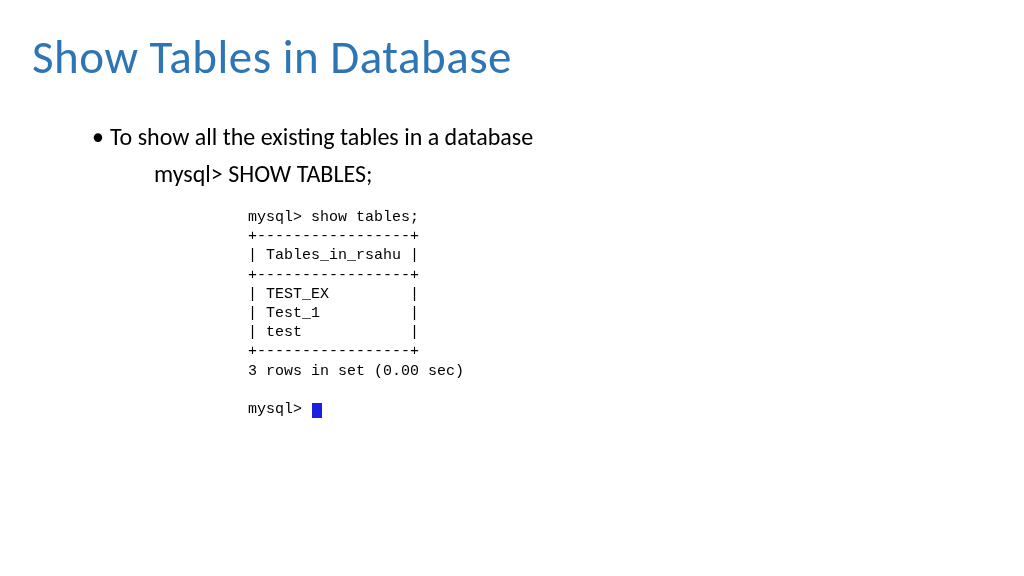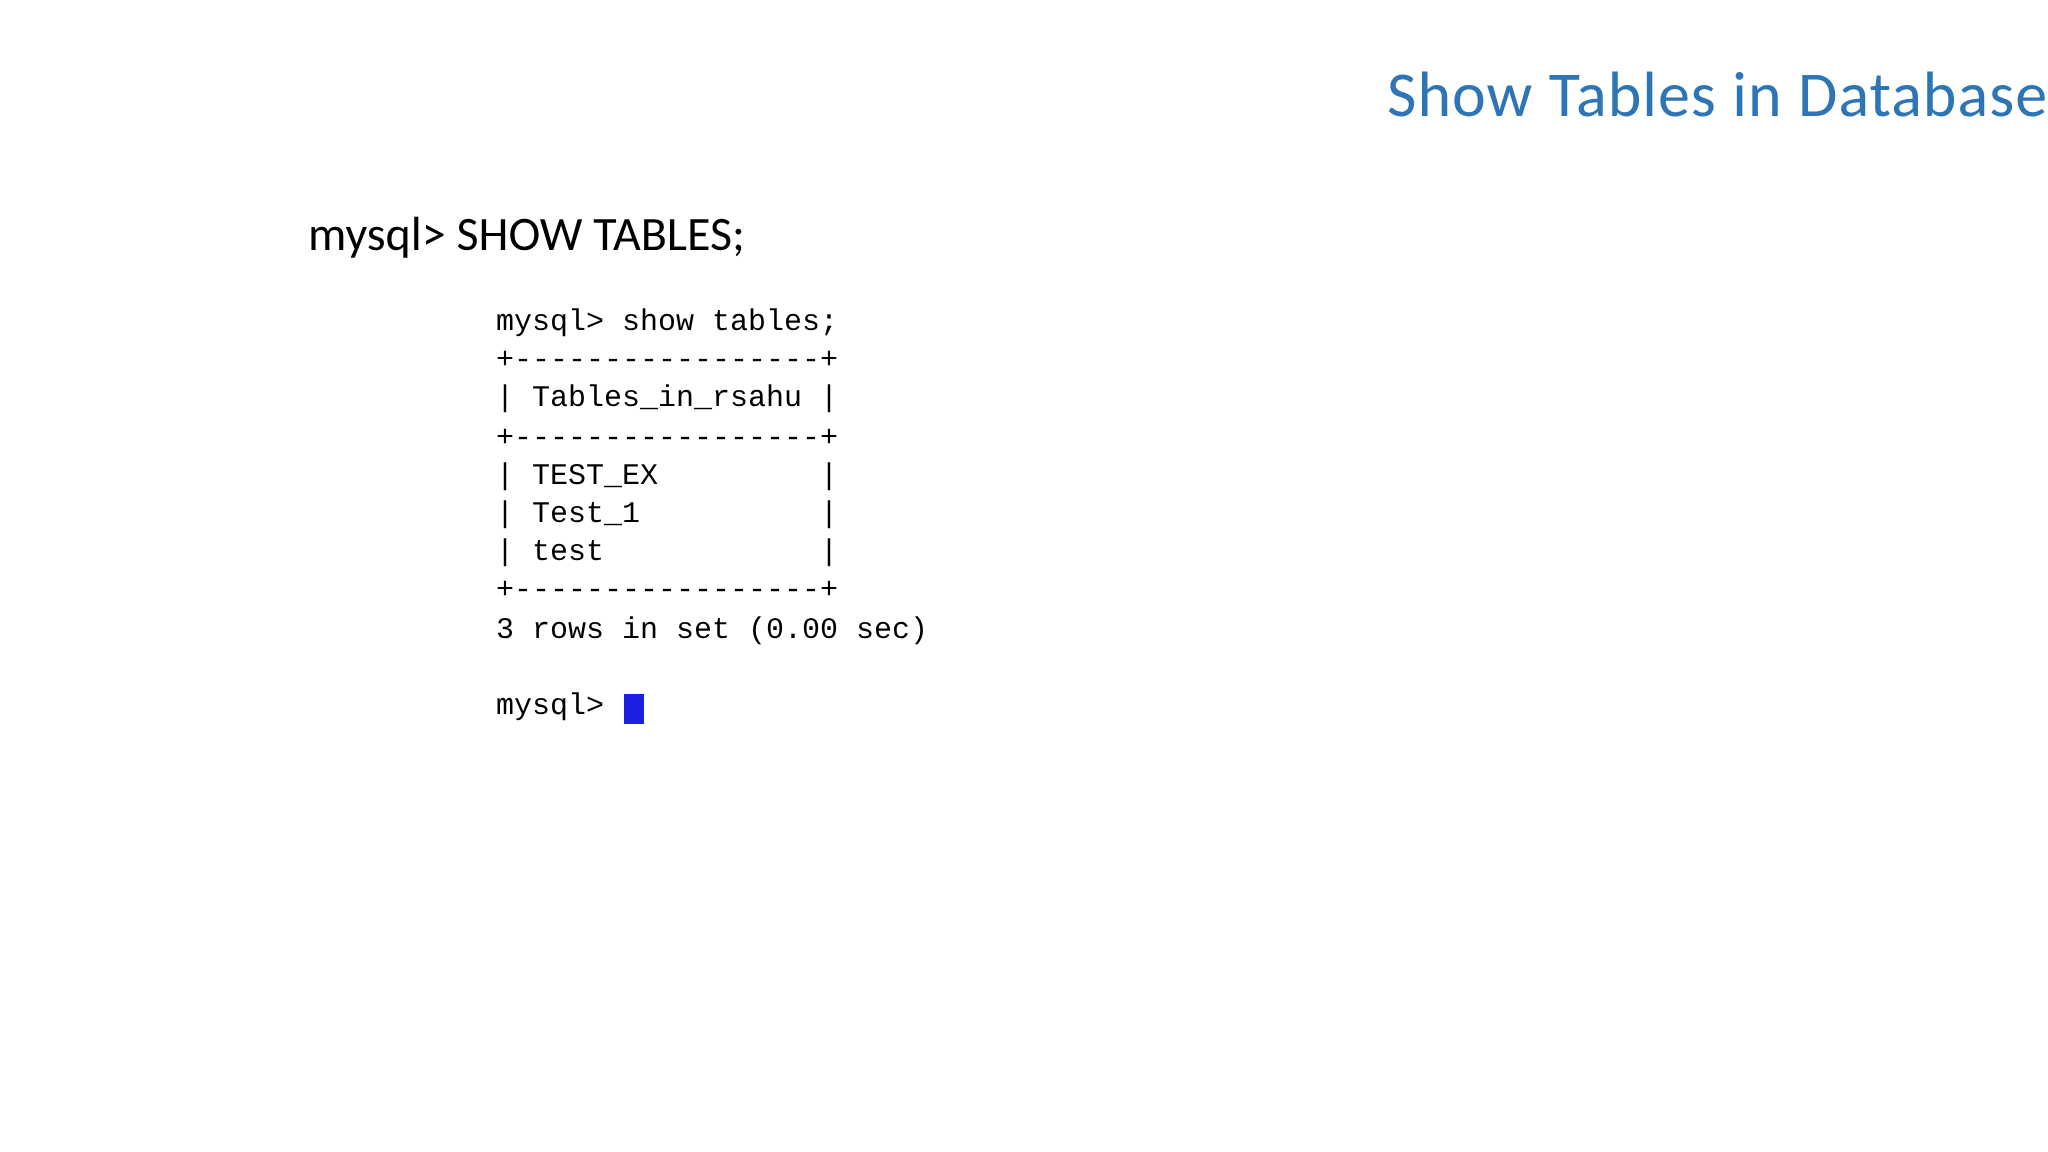--- a/index.html
+++ b/index.html
@@ -6,27 +6,28 @@
     margin: 0;
     padding: 0;
     width: 1024px;
     height: 576px;
     background: #ffffff;
     font-family: Calibri, "Segoe UI", Arial, sans-serif;
     position: relative;
     overflow: hidden;
   }
   .slide-title {
-    text-align: right;
-    font-size: 32px;
+    text-align: left;
+    font-size: 47px;
     font-weight: 400;
     color: #2e75b6;
     margin-top: 28px;
     margin-bottom: 36px;
     letter-spacing: 0.5px;
+    margin-left: 32px;
   }
   .bullet-block {
     margin-left: 92px;
   }
   .bullet-1 {
     font-size: 24px;
     color: #000;
     position: relative;
     padding-left: 18px;
     margin-bottom: 8px;
@@ -61,20 +62,21 @@
     vertical-align: text-bottom;
     margin-left: 1px;
   }
 </style>
 </head>
 <body>
 
 <div class="slide-title">Show Tables in Database</div>
 
 <div class="bullet-block">
+  <div class="bullet-1">To show all the existing tables in a database</div>
   <div class="bullet-2">mysql&gt; SHOW TABLES;</div>
 </div>
 
 <div class="terminal"><span>mysql&gt; show tables;</span>
 <span>+-----------------+</span>
 <span>| Tables_in_rsahu |</span>
 <span>+-----------------+</span>
 <span>| TEST_EX         |</span>
 <span>| Test_1          |</span>
 <span>| test            |</span>

